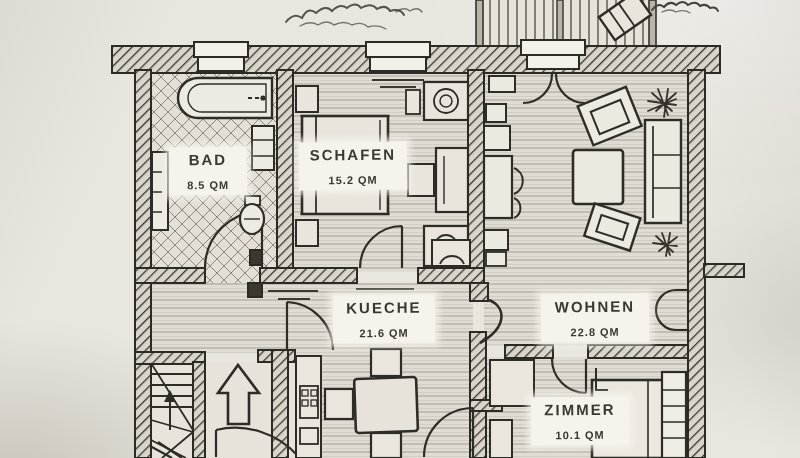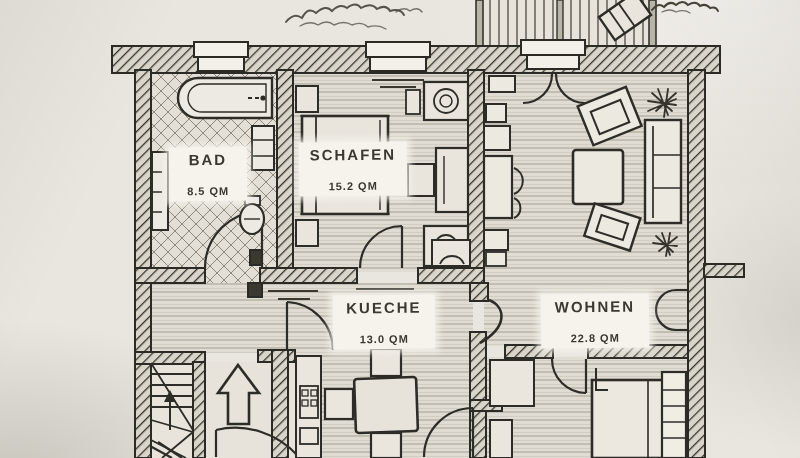--- a/index.html
+++ b/index.html
@@ -27,21 +27,21 @@
     text-align:center;
     color:#3a3832;
     line-height:1.15;
     padding:4px 6px 3px 6px;
     transform:rotate(-0.6deg);
   }
   .room-label .rname{
     font-size:15px;font-weight:bold;letter-spacing:2px;display:block;
   }
   .room-label .rarea{
-    font-size:11px;font-weight:bold;letter-spacing:1px;display:block;margin-top:17px;
+    font-size:11px;font-weight:bold;letter-spacing:1px;display:block;margin-top:11px;
   }
 </style>
 </head>
 <body>
 
 <div class="photo">
 <svg width="800" height="458" viewBox="0 0 800 458">
   <defs>
     <pattern id="hatch" width="7" height="7" patternUnits="userSpaceOnUse" patternTransform="rotate(45)">
       <rect width="7" height="7" fill="#d9d5cb"></rect>
@@ -252,19 +252,23 @@
 <div class="room-label" style="left:169px;top:147px;width:66px;text-align:center;">
   <span class="rname">BAD</span>
   <span class="rarea">8.5 QM</span>
 </div>
 <div class="room-label" style="left:299px;top:142px;width:96px;">
   <span class="rname">SCHAFEN</span>
   <span class="rarea">15.2 QM</span>
 </div>
 <div class="room-label" style="left:333px;top:295px;width:90px;">
   <span class="rname">KUECHE</span>
-  <span class="rarea">13.0 QM</span>
+  <span class="rarea">21.6 QM</span>
 </div>
 <div class="room-label" style="left:541px;top:294px;width:96px;">
   <span class="rname">WOHNEN</span>
   <span class="rarea">22.8 QM</span>
 </div>
+<div class="room-label" style="left:531px;top:397px;width:86px;">
+  <span class="rname">ZIMMER</span>
+  <span class="rarea">10.1 QM</span>
+</div>
 </div>
 
 </body></html>

